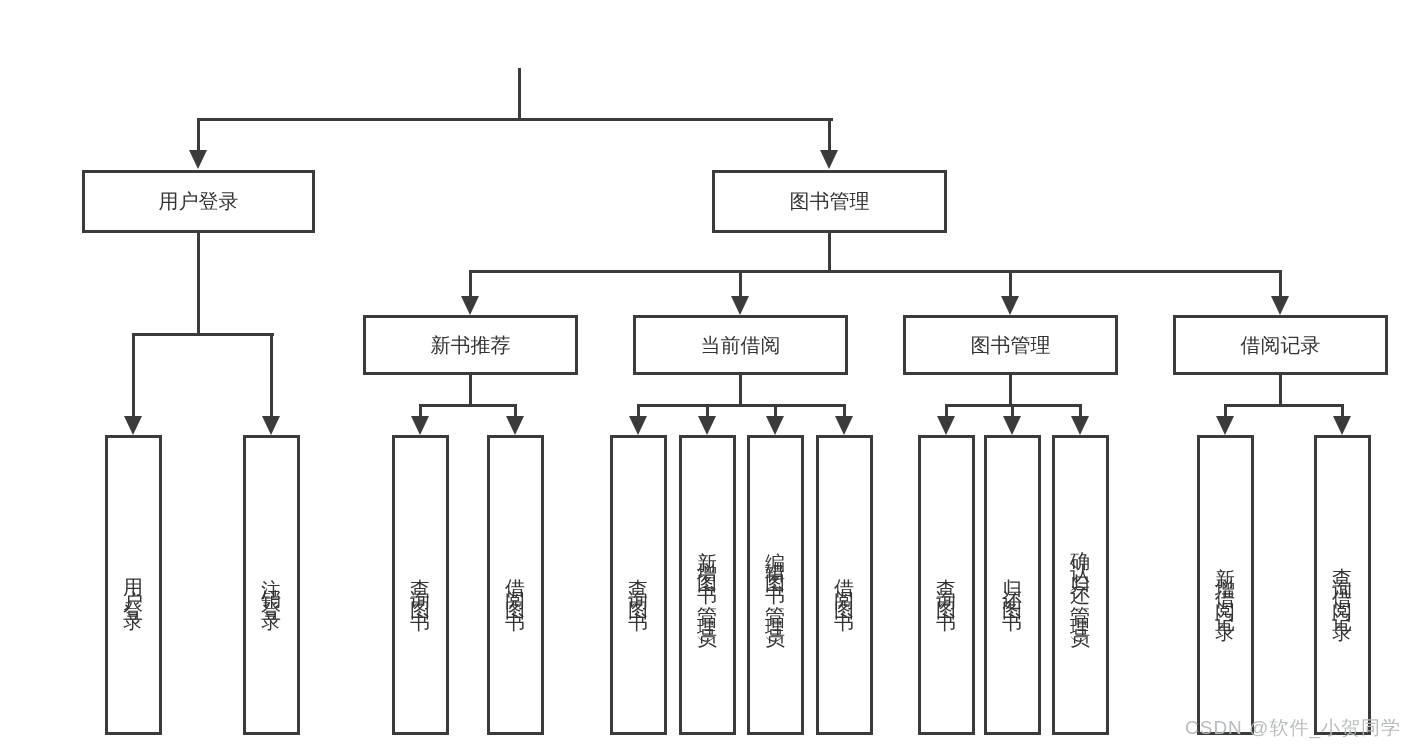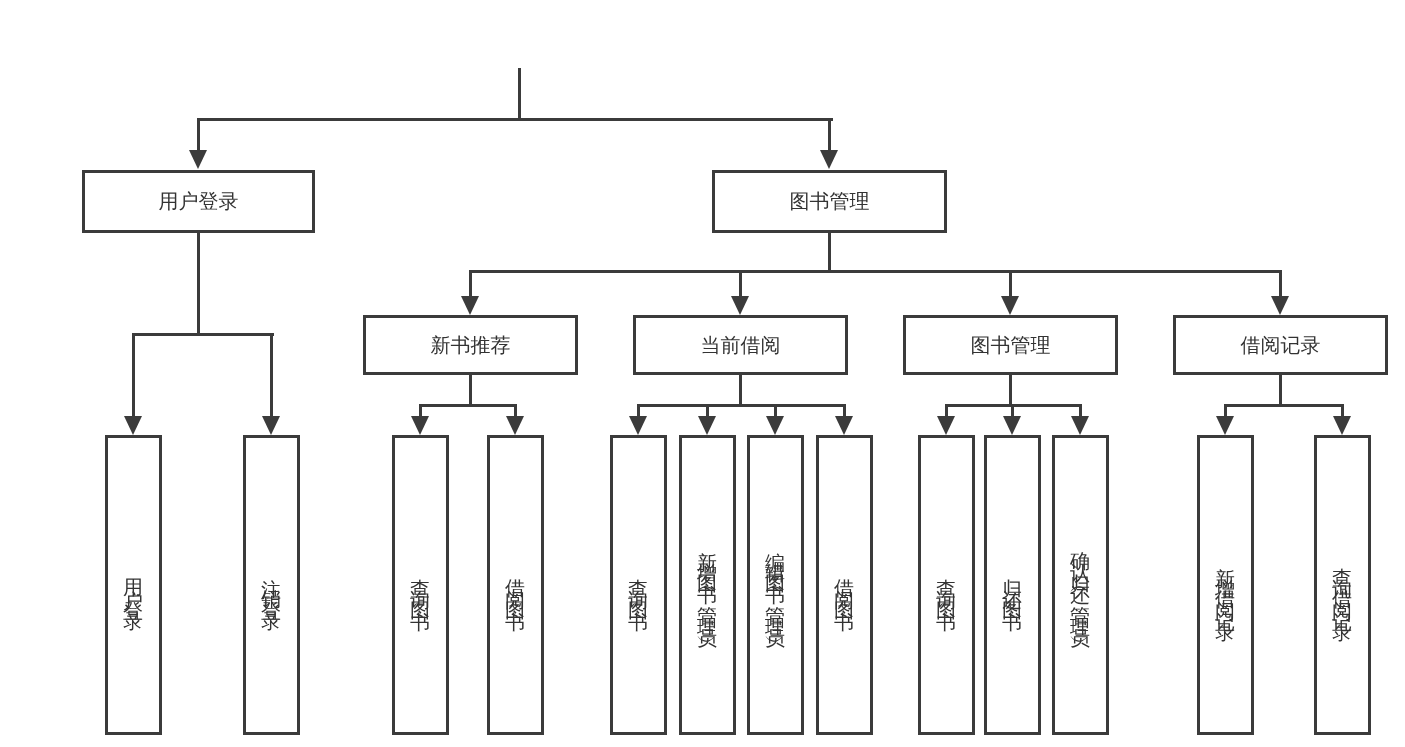--- a/index.html
+++ b/index.html
@@ -158,14 +158,15 @@
     <span class="leaf-text">确认归还（管理员）</span>
   </div>
 
   <div class="node" style="left:1197px;top:435px;width:57px;height:300px">
     <span class="leaf-text">新增借阅记录</span>
   </div>
   <div class="node" style="left:1314px;top:435px;width:57px;height:300px">
     <span class="leaf-text">查询借阅记录</span>
   </div>
 
+  <div class="watermark">CSDN @软件_小贺同学</div>
 
 </div>
 
 </body></html>

